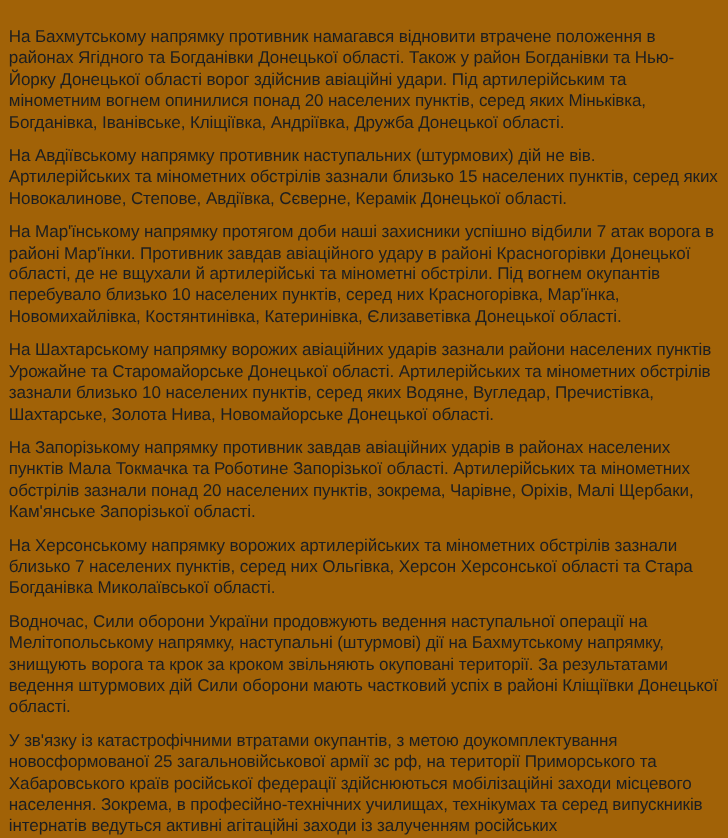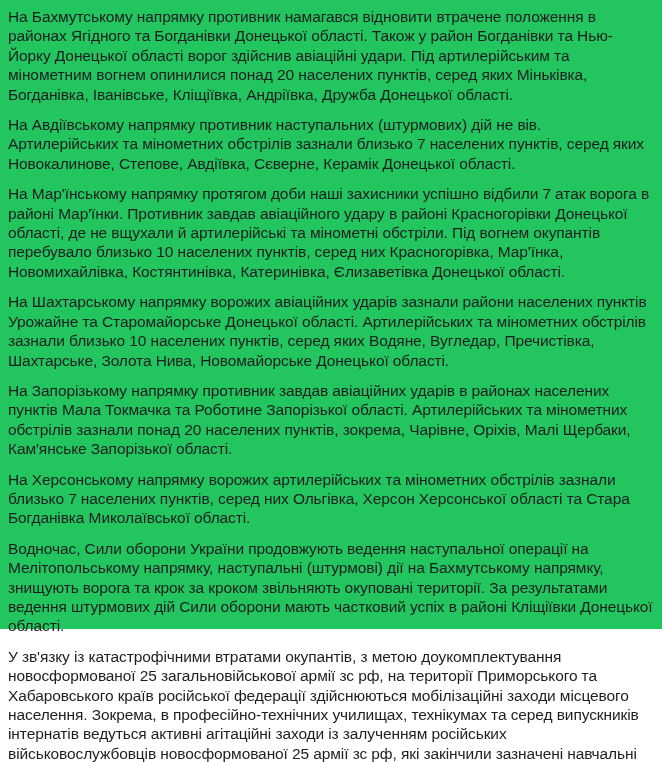--- a/index.html
+++ b/index.html
@@ -8,44 +8,44 @@
   }
   body {
     width: 662px;
     height: 762px;
     background: #ffffff;
     overflow: hidden;
   }
   .doc {
     box-sizing: border-box;
     width: 662px;
-    height: 629px;
-    padding: 7px 8px 8px 8px;
+    height: 762px;
+    padding: 24px 8px 8px 8px;
     font-family: "Liberation Sans", "DejaVu Sans", sans-serif;
     font-size: 15.5px;
     line-height: 19.4px;
     letter-spacing: -0.1px;
     color: #1c1e21;
-    background: #22c55e;
+    background: #a16207;
   }
   .doc p {
     margin: 0 0 11px 0;
     padding: 0;
     text-align: left;
     word-spacing: normal;
   }
   .doc p:last-child {
     margin-bottom: 0;
   }
 </style>
 </head>
 <body>
 
 <div class="doc">
   <p>На Бахмутському напрямку противник намагався відновити втрачене положення в районах Ягідного та Богданівки Донецької області. Також у район Богданівки та Нью-Йорку Донецької області ворог здійснив авіаційні удари. Під артилерійським та мінометним вогнем опинилися понад 20 населених пунктів, серед яких Міньківка, Богданівка, Іванівське, Кліщіївка, Андріївка, Дружба Донецької області.</p>
-  <p>На Авдіївському напрямку противник наступальних (штурмових) дій не вів. Артилерійських та мінометних обстрілів зазнали близько 7 населених пунктів, серед яких Новокалинове, Степове, Авдіївка, Сєверне, Керамік Донецької області.</p>
+  <p>На Авдіївському напрямку противник наступальних (штурмових) дій не вів. Артилерійських та мінометних обстрілів зазнали близько 15 населених пунктів, серед яких Новокалинове, Степове, Авдіївка, Сєверне, Керамік Донецької області.</p>
   <p>На Мар'їнському напрямку протягом доби наші захисники успішно відбили 7 атак ворога в районі Мар'їнки. Противник завдав авіаційного удару в районі Красногорівки Донецької області, де не вщухали й артилерійські та мінометні обстріли. Під вогнем окупантів перебувало близько 10 населених пунктів, серед них Красногорівка, Мар'їнка, Новомихайлівка, Костянтинівка, Катеринівка, Єлизаветівка Донецької області.</p>
   <p>На Шахтарському напрямку ворожих авіаційних ударів зазнали райони населених пунктів Урожайне та Старомайорське Донецької області. Артилерійських та мінометних обстрілів зазнали близько 10 населених пунктів, серед яких Водяне, Вугледар, Пречистівка, Шахтарське, Золота Нива, Новомайорське Донецької області.</p>
   <p>На Запорізькому напрямку противник завдав авіаційних ударів в районах населених пунктів Мала Токмачка та Роботине Запорізької області. Артилерійських та мінометних обстрілів зазнали понад 20 населених пунктів, зокрема, Чарівне, Оріхів, Малі Щербаки, Кам'янське Запорізької області.</p>
   <p>На Херсонському напрямку ворожих артилерійських та мінометних обстрілів зазнали близько 7 населених пунктів, серед них Ольгівка, Херсон Херсонської області та Стара Богданівка Миколаївської області.</p>
   <p>Водночас, Сили оборони України продовжують ведення наступальної операції на Мелітопольському напрямку, наступальні (штурмові) дії на Бахмутському напрямку, знищують ворога та крок за кроком звільняють окуповані території. За результатами ведення штурмових дій Сили оборони мають частковий успіх в районі Кліщіївки Донецької області.</p>
   <p>У зв'язку із катастрофічними втратами окупантів, з метою доукомплектування новосформованої 25 загальновійськової армії зс рф, на території Приморського та Хабаровського країв російської федерації здійснюються мобілізаційні заходи місцевого населення. Зокрема, в професійно-технічних училищах, технікумах та серед випускників інтернатів ведуться активні агітаційні заходи із залученням російських військовослужбовців новосформованої 25 армії зс рф, які закінчили зазначені навчальні заклади.</p>
 </div>
 
 </body></html>

